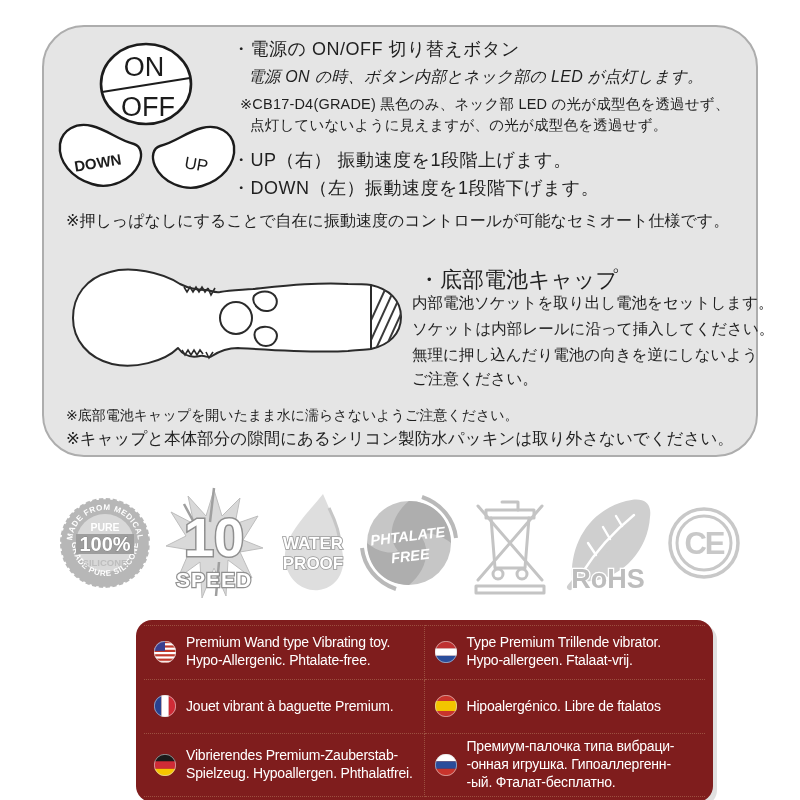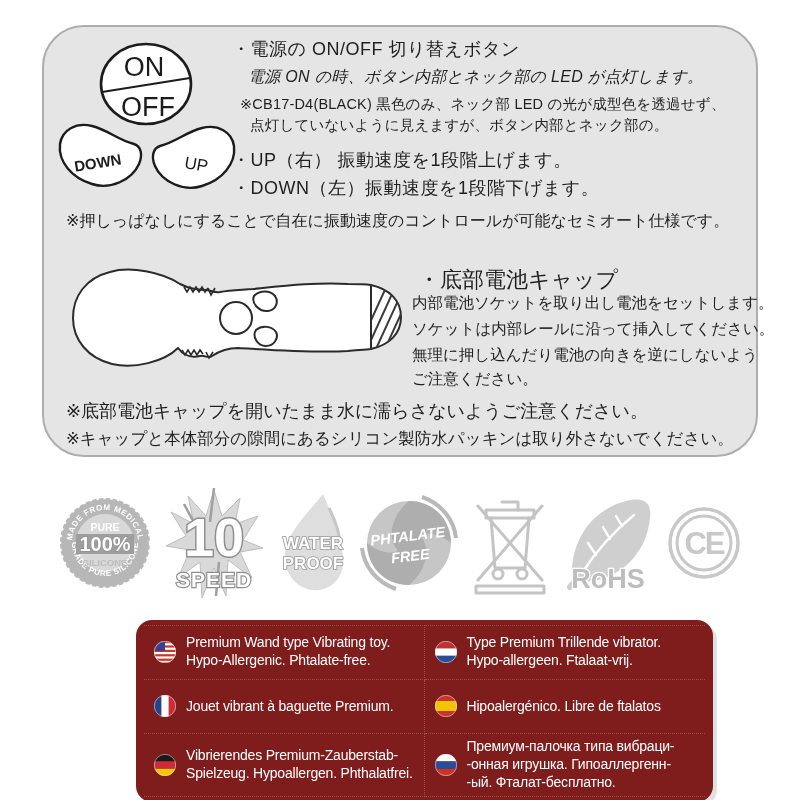--- a/index.html
+++ b/index.html
@@ -49,22 +49,22 @@
 
       <path d="M16,112 C18,98 32,90 48,94 C64,98 74,108 90,112 C97,114 99,123 95,132 C88,148 66,158 48,152 C28,146 14,130 16,112 Z" fill="#ffffff" stroke="#1c1c1c" stroke-width="2.4"></path>
       <text x="54" y="136" font-size="15" font-weight="800" text-anchor="middle" fill="#1c1c1c" transform="rotate(-9 54 132)">DOWN</text>
 
       <path d="M190,114 C188,100 174,92 158,96 C142,100 132,110 116,114 C109,116 107,125 111,134 C118,150 140,160 158,154 C178,148 192,132 190,114 Z" fill="#ffffff" stroke="#1c1c1c" stroke-width="2.4"></path>
       <text x="152" y="138" font-size="17" font-weight="400" text-anchor="middle" fill="#1c1c1c" transform="rotate(10 152 134)">UP</text>
     </svg>
 
     <div class="abs jp-title" style="left:188px;top:10px;">・電源の ON/OFF 切り替えボタン</div>
     <div class="abs jp-body" style="left:204px;top:40px;font-style:italic;">電源 ON の時、ボタン内部とネック部の LED が点灯します。</div>
-    <div class="abs jp-note" style="left:196px;top:68px;">※CB17-D4(BLACK) 黒色のみ、ネック部 LED の光が成型色を透過せず、</div>
-    <div class="abs jp-note" style="left:206px;top:89px;">点灯していないように見えますが、ボタン内部とネック部の。</div>
+    <div class="abs jp-note" style="left:196px;top:68px;">※CB17-D4(GRADE) 黒色のみ、ネック部 LED の光が成型色を透過せず、</div>
+    <div class="abs jp-note" style="left:206px;top:89px;">点灯していないように見えますが、の光が成型色を透過せず。</div>
     <div class="abs jp-title" style="left:188px;top:121px;">・UP（右） 振動速度を1段階上げます。</div>
     <div class="abs jp-title" style="left:188px;top:149px;">・DOWN（左）振動速度を1段階下げます。</div>
 
     <div class="abs" style="left:22px;top:184px;font-size:16px;">※押しっぱなしにすることで自在に振動速度のコントロールが可能なセミオート仕様です。</div>
 
     <svg class="abs" style="left:24px;top:233px;" width="342" height="120" viewBox="0 0 342 120">
       <defs>
         <clipPath id="capClip">
           <path d="M303,25 C321,29 333,40 333,57 C333,74 321,85 303,89 Z"></path>
         </clipPath>
@@ -96,21 +96,21 @@
       <path d="M186,36 C192,30 202,30 207,36 C211,42 208,50 200,51 C191,52 183,43 186,36 Z" fill="#ffffff" stroke="#2b2b2b" stroke-width="2"></path>
       <path d="M188,70 C194,65 204,66 208,72 C211,78 206,86 198,86 C189,86 184,76 188,70 Z" fill="#ffffff" stroke="#2b2b2b" stroke-width="2"></path>
     </svg>
 
     <div class="abs" style="left:374px;top:238px;font-size:22px;">・底部電池キャップ</div>
     <div class="abs" style="left:368px;top:266px;font-size:15.5px;">内部電池ソケットを取り出し電池をセットします。</div>
     <div class="abs" style="left:368px;top:292px;font-size:15.5px;">ソケットは内部レールに沿って挿入してください。</div>
     <div class="abs" style="left:368px;top:318px;font-size:15.5px;">無理に押し込んだり電池の向きを逆にしないよう</div>
     <div class="abs" style="left:368px;top:342px;font-size:15.5px;">ご注意ください。</div>
 
-    <div class="abs" style="left:22px;top:372px;font-size:18px;">※底部電池キャップを開いたまま水に濡らさないようご注意ください。</div>
+    <div class="abs" style="left:22px;top:380px;font-size:14px;">※底部電池キャップを開いたまま水に濡らさないようご注意ください。</div>
     <div class="abs" style="left:22px;top:401px;font-size:16.5px;">※キャップと本体部分の隙間にあるシリコン製防水パッキンは取り外さないでください。</div>
   </div>
 
   <div class="cert-row">
 
     <svg width="92" height="92" viewBox="0 0 92 92">
       <defs>
         <path id="ringTop" d="M 13,46 A 33,33 0 0 1 79,46"></path>
         <path id="ringBot" d="M 13,46 A 33,33 0 0 0 79,46"></path>
       </defs>

